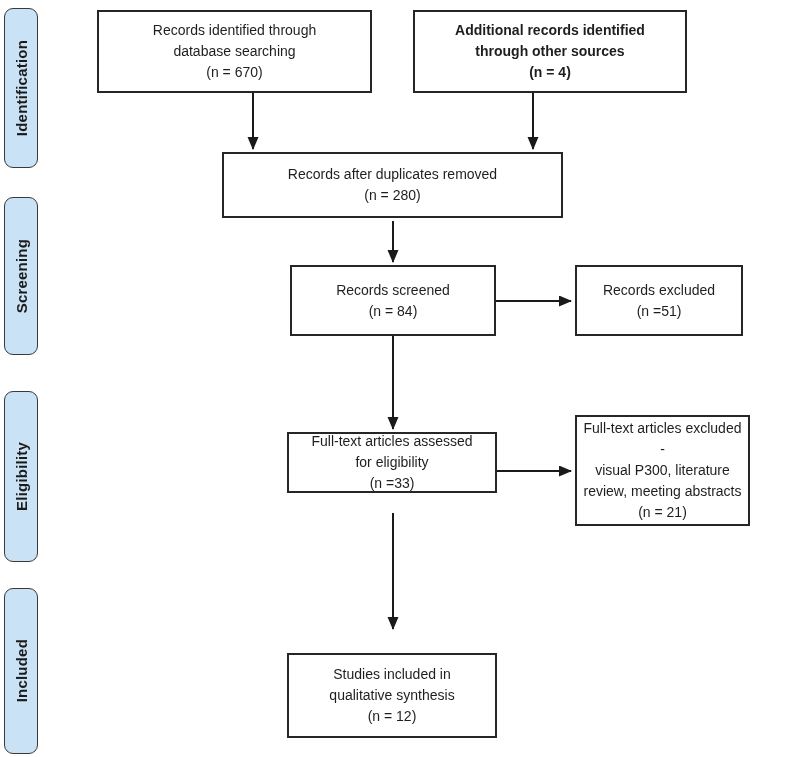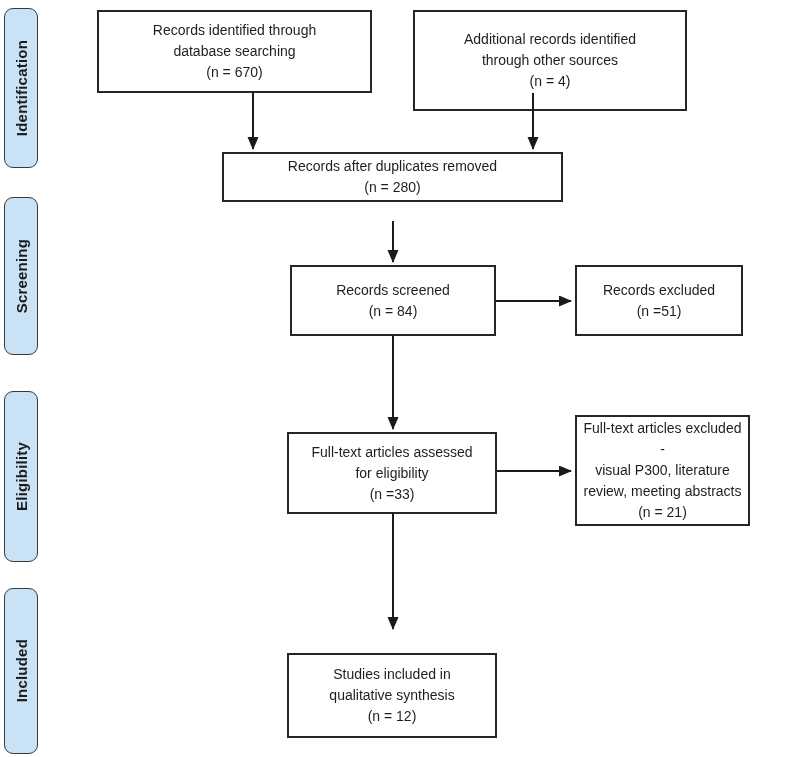--- a/index.html
+++ b/index.html
@@ -82,42 +82,42 @@
   <div class="stage" style="top:588px; height:166px;">
     <span class="stage-label">Included</span>
   </div>
 
   <div class="node" style="left:97px; top:10px; width:275px; height:83px;">
     <span class="node-text">Records identified through
 database searching
 (n = 670)</span>
   </div>
 
-  <div class="node" style="left:413px; top:10px; width:274px; height:101px;">
+  <div class="node" style="left:413px; top:10px; width:274px; height:83px;font-weight:bold;">
     <span class="node-text">Additional records identified
 through other sources
 (n = 4)</span>
   </div>
 
-  <div class="node" style="left:222px; top:152px; width:341px; height:50px;">
+  <div class="node" style="left:222px; top:152px; width:341px; height:66px;">
     <span class="node-text">Records after duplicates removed
 (n = 280)</span>
   </div>
 
   <div class="node" style="left:290px; top:265px; width:206px; height:71px;">
     <span class="node-text">Records screened
 (n = 84)</span>
   </div>
 
   <div class="node" style="left:575px; top:265px; width:168px; height:71px;">
     <span class="node-text">Records excluded
 (n =51)</span>
   </div>
 
-  <div class="node" style="left:287px; top:432px; width:210px; height:82px;">
+  <div class="node" style="left:287px; top:432px; width:210px; height:61px;">
     <span class="node-text">Full-text articles assessed
 for eligibility
 (n =33)</span>
   </div>
 
   <div class="node" style="left:575px; top:415px; width:175px; height:111px;">
     <span class="node-text">Full-text articles excluded -
 visual P300, literature
 review, meeting abstracts
 (n = 21)</span>

